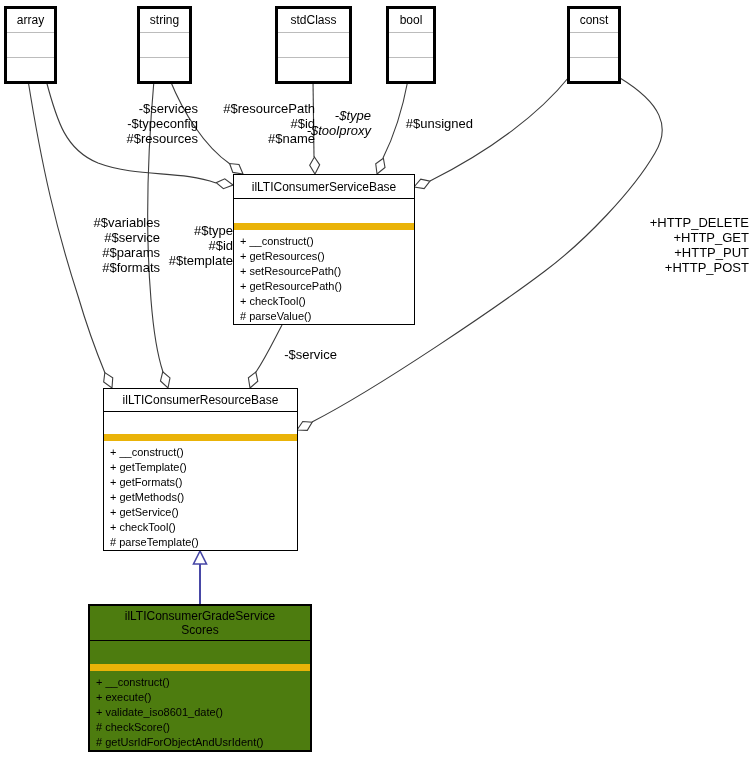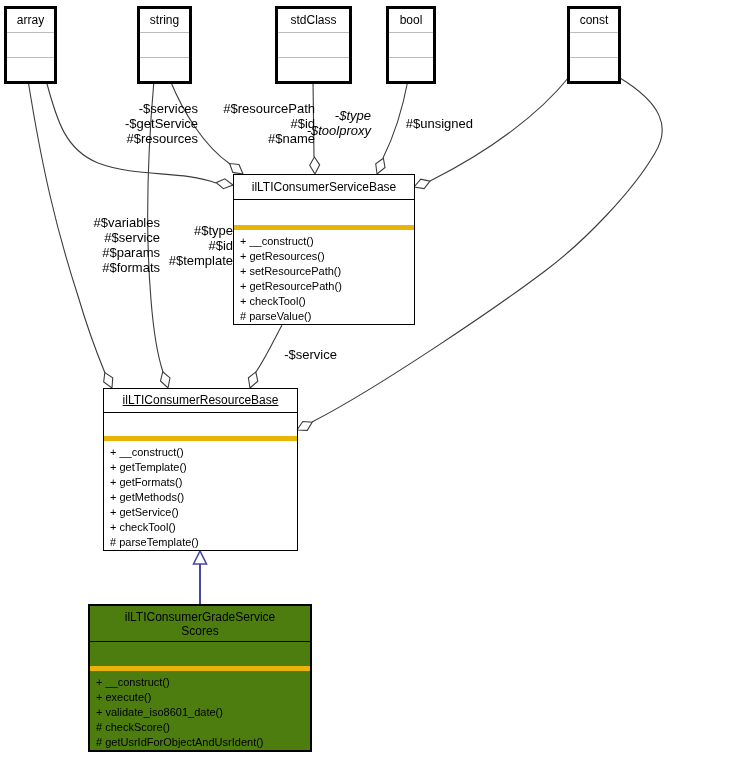--- a/index.html
+++ b/index.html
@@ -40,21 +40,21 @@
     box-sizing: border-box;
     display: flex;
     flex-direction: column;
   }
   .cls-title {
     text-align: center; font-size: 12px;
     display: flex; flex-direction: column; justify-content: center;
   }
   .cls-attrs { border-top: 1px solid #000000; }
   .cls-methods {
-    border-top: 5px solid #eab308;
+    border-top: 7px solid #eab308;
     padding: 4px 6px 0 6px;
     font-size: 11px; line-height: 15px;
     flex: 1;
   }
   .cls.highlight { background: #4d7c0f; border-width: 2px; }
 
   
   .elabel {
     position: absolute;
     font-size: 13px; line-height: 15px;
@@ -126,21 +126,21 @@
       <div>+ __construct()</div>
       <div>+ getResources()</div>
       <div>+ setResourcePath()</div>
       <div>+ getResourcePath()</div>
       <div>+ checkTool()</div>
       <div># parseValue()</div>
     </div>
   </div>
 
   <div class="cls" style="left:103px; top:388px; width:195px; height:163px;">
-    <div class="cls-title" style="height:25px;text-decoration:underline;">ilLTIConsumerResourceBase</div>
+    <div class="cls-title" style="height:25px;">ilLTIConsumerResourceBase</div>
     <div class="cls-attrs" style="height:26px;"></div>
     <div class="cls-methods">
       <div>+ __construct()</div>
       <div>+ getTemplate()</div>
       <div>+ getFormats()</div>
       <div>+ getMethods()</div>
       <div>+ getService()</div>
       <div>+ checkTool()</div>
       <div># parseTemplate()</div>
     </div>
@@ -156,21 +156,21 @@
       <div>+ __construct()</div>
       <div>+ execute()</div>
       <div>+ validate_iso8601_date()</div>
       <div># checkScore()</div>
       <div># getUsrIdForObjectAndUsrIdent()</div>
     </div>
   </div>
 
   <div class="elabel" style="left:98px; top:101px; width:100px;">
     <div>-$services</div>
-    <div>-$getService</div>
+    <div>-$typeconfig</div>
     <div>#$resources</div>
   </div>
   <div class="elabel" style="left:215px; top:101px; width:100px;">
     <div>#$resourcePath</div>
     <div>#$id</div>
     <div>#$name</div>
   </div>
   <div class="elabel" style="left:291px; top:108px; width:80px;font-style:italic;">
     <div>-$type</div>
     <div>-$toolproxy</div>
@@ -185,14 +185,20 @@
     <div>#$formats</div>
   </div>
   <div class="elabel" style="left:143px; top:223px; width:90px;">
     <div>#$type</div>
     <div>#$id</div>
     <div>#$template</div>
   </div>
   <div class="elabel" style="left:257px; top:347px; width:80px;">
     <div>-$service</div>
   </div>
+  <div class="elabel" style="left:633px; top:215px; width:116px;">
+    <div>+HTTP_DELETE</div>
+    <div>+HTTP_GET</div>
+    <div>+HTTP_PUT</div>
+    <div>+HTTP_POST</div>
+  </div>
 
 </div>
 
 </body></html>

